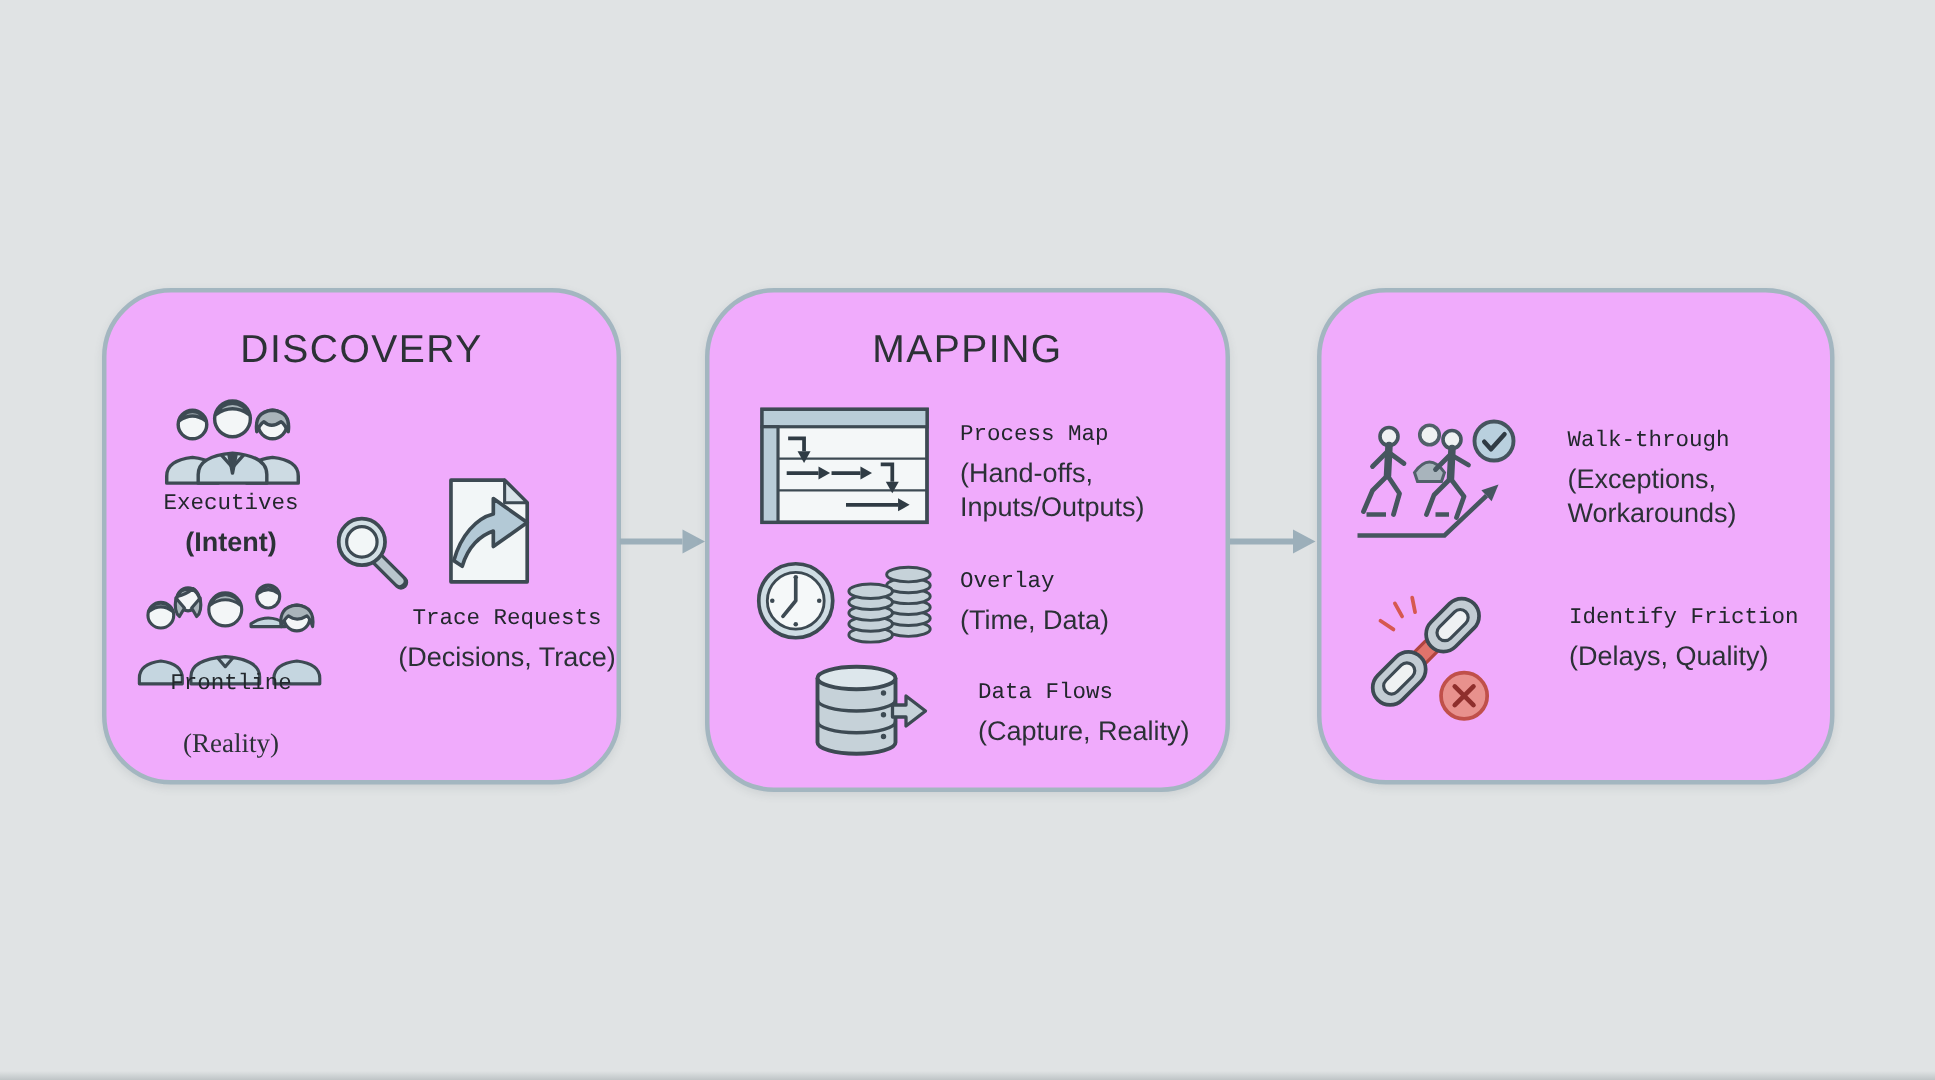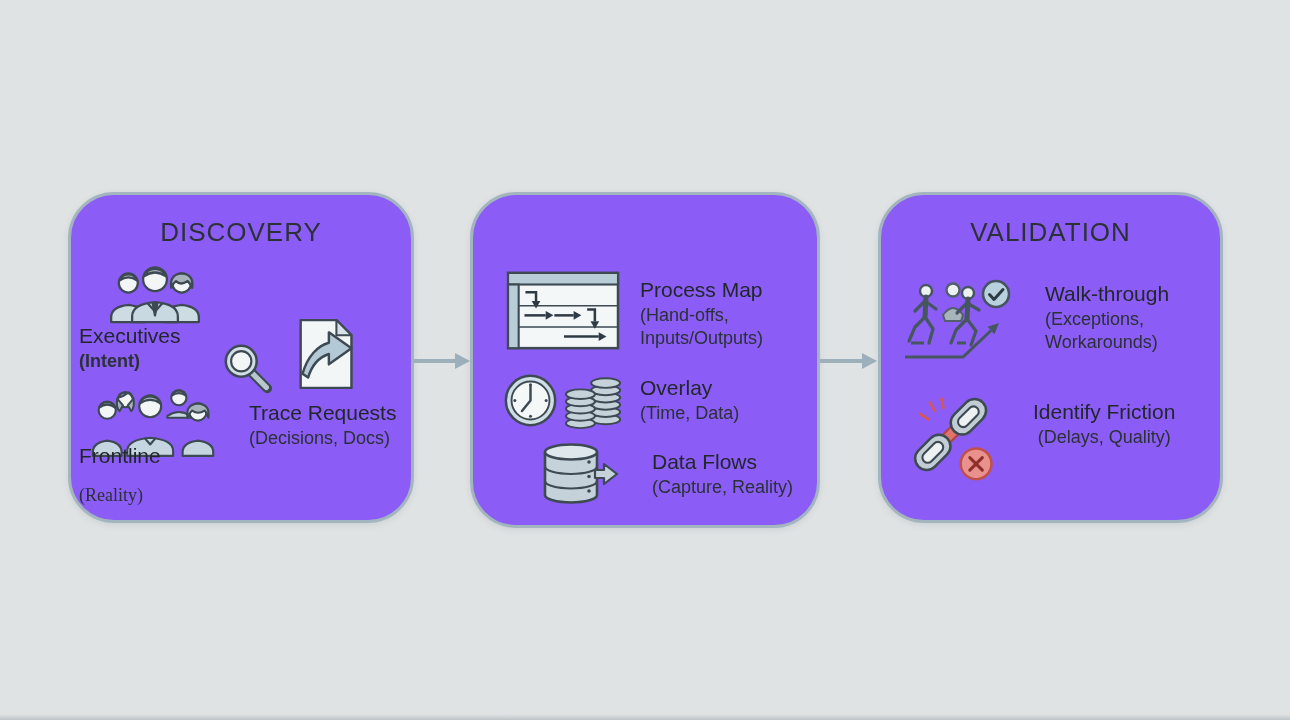--- a/index.html
+++ b/index.html
@@ -4,35 +4,35 @@
 <style>
   html,body{margin:0;padding:0;}
   body{
     width:1290px;height:720px;position:relative;overflow:hidden;
     background:#e0e3e4;
     font-family:"Liberation Sans","DejaVu Sans",sans-serif;
     color:#24292e;
   }
   .stage-panel{
     position:absolute;
-    background:#8b5cf6;
+    background:#f0abfc;
     border:3px solid #a3b6c0;
     border-radius:46px;
     box-shadow:0 2px 6px rgba(90,105,110,0.14);
   }
   #panel-discovery{left:68px;top:192px;width:340px;height:325px;}
   #panel-mapping{left:470px;top:192px;width:344px;height:330px;}
   #panel-validation{left:878px;top:192px;width:339px;height:325px;}
   .panel-title{
     position:absolute;top:22px;left:0;width:100%;text-align:center;
     font-size:26px;font-weight:500;letter-spacing:1px;color:#2c3136;
   }
   .abs{position:absolute;}
-  .center-label{text-align:left;}
-  .label{display:block;font-size:21px;line-height:26px;color:#22272c;}
+  .center-label{text-align:center;}
+  .label{display:block;font-size:15px;line-height:26px;color:#22272c;font-family:Liberation Mono, monospace;}
   .sublabel{display:block;font-size:18px;line-height:23px;color:#2b3136;}
   .item-text .label{margin-bottom:1px;}
   .connector{position:absolute;top:344px;width:58px;height:34px;}
   #connector-1{left:413px;}
   #connector-2{left:820px;}
   .bottom-edge{
     position:absolute;left:0;right:0;bottom:0;height:6px;
     background:linear-gradient(to bottom, rgba(150,160,163,0), rgba(150,160,163,0.45));
   }
   svg{display:block;}
@@ -110,32 +110,33 @@
     <svg viewBox="0 0 68 78" width="64" height="74">
       <path d="M6,3 h38 l16,16 v56 h-54 z" fill="#f2f6f7" stroke="#3d4a53" stroke-width="2.6" stroke-linejoin="round"></path>
       <path d="M44,3 v16 h16 z" fill="#d7e2e8" stroke="#3d4a53" stroke-width="2.2" stroke-linejoin="round"></path>
       <path d="M8,60 C13,42 24,30 36,27 L36,16 L60,33 L36,50 L36,39 C27,42 18,50 14,64 Z" fill="#b3c9d6" stroke="#3d4a53" stroke-width="2.6" stroke-linejoin="round"></path>
     </svg>
   </div>
   <div class="abs center-label" style="left:178px;top:205px;width:178px;">
     <span class="label">Trace Requests</span>
   </div>
   <div class="abs center-label" style="left:178px;top:232px;width:178px;">
-    <span class="sublabel">(Decisions, Docs)</span>
+    <span class="sublabel">(Decisions, Trace)</span>
   </div>
 </div>
 
 <div class="connector" id="connector-1">
   <svg viewBox="0 0 58 34" width="58" height="34">
     <path d="M0,17 H42" stroke="#9cafba" stroke-width="4" fill="none"></path>
     <polygon points="42,9 42,25 57,17" fill="#9cafba"></polygon>
   </svg>
 </div>
 
 <div class="stage-panel" id="panel-mapping">
+  <div class="panel-title">MAPPING</div>
 
   <div class="abs" style="left:33px;top:76px;">
     <svg viewBox="0 0 120 84" width="116" height="81">
       <rect x="2" y="2" width="114" height="78" fill="#f4f7f8" stroke="#3d4a53" stroke-width="2.6"></rect>
       <rect x="2" y="2" width="114" height="12" fill="#b9cdd8" stroke="#3d4a53" stroke-width="2.2"></rect>
       <rect x="2" y="14" width="11" height="66" fill="#b9cdd8" stroke="#3d4a53" stroke-width="2.2"></rect>
       <path d="M13,36 H116 M13,58 H116" stroke="#3d4a53" stroke-width="1.6"></path>
       <g stroke="#2f3b44" stroke-width="2.6" fill="none">
         <path d="M20,22 h11 v9"></path>
         <path d="M19,46 h22"></path>
@@ -210,21 +211,20 @@
 </div>
 
 <div class="connector" id="connector-2">
   <svg viewBox="0 0 58 34" width="58" height="34">
     <path d="M0,17 H42" stroke="#9cafba" stroke-width="4" fill="none"></path>
     <polygon points="42,9 42,25 57,17" fill="#9cafba"></polygon>
   </svg>
 </div>
 
 <div class="stage-panel" id="panel-validation">
-  <div class="panel-title">VALIDATION</div>
 
   <div class="abs" style="left:20px;top:82px;">
     <svg viewBox="0 0 112 92" width="112" height="92">
       <circle cx="52" cy="13" r="6.5" fill="#eef1f2" stroke="#51606a" stroke-width="2.4"></circle>
       <path d="M42,38 q10,-14 20,0 l-2,6 h-16 z" fill="#a8b4bc" stroke="#51606a" stroke-width="2"></path>
       <path d="M4,80 H62 L90,53.5" fill="none" stroke="#46565f" stroke-width="3"></path>
       <polygon points="98,46 93.4,57.2 86.6,49.8" fill="#46565f"></polygon>
       <path d="M10,66 h13 M56,66 h9" stroke="#46565f" stroke-width="3" fill="none"></path>
       <g stroke="#46565f" fill="none" stroke-linecap="round" stroke-linejoin="round">
         <circle cx="25" cy="14" r="6" fill="#eef1f2" stroke-width="2.4"></circle>
@@ -257,19 +257,19 @@
         <rect x="55" y="27.5" width="26" height="11" rx="5.5" fill="#eef1f2" stroke="#3d4a53" stroke-width="2.2"></rect>
       </g>
       <g transform="rotate(-45 31 70)">
         <rect x="10" y="58" width="42" height="24" rx="12" fill="#c2ccd3" stroke="#3d4a53" stroke-width="2.6"></rect>
         <rect x="18" y="64.5" width="26" height="11" rx="5.5" fill="#eef1f2" stroke="#3d4a53" stroke-width="2.2"></rect>
       </g>
       <circle cx="76" cy="82" r="16" fill="#e8918d" stroke="#c0504a" stroke-width="2.6"></circle>
       <path d="M69.5,75.5 L82.5,88.5 M82.5,75.5 L69.5,88.5" stroke="#8e2f2c" stroke-width="3.2" stroke-linecap="round" fill="none"></path>
     </svg>
   </div>
-  <div class="abs item-text" style="left:152px;top:204px;text-align:center;">
+  <div class="abs item-text" style="left:165px;top:204px;">
     <span class="label">Identify Friction</span>
     <span class="sublabel">(Delays, Quality)</span>
   </div>
 </div>
 
 <div class="bottom-edge"></div>
 
 </body></html>

